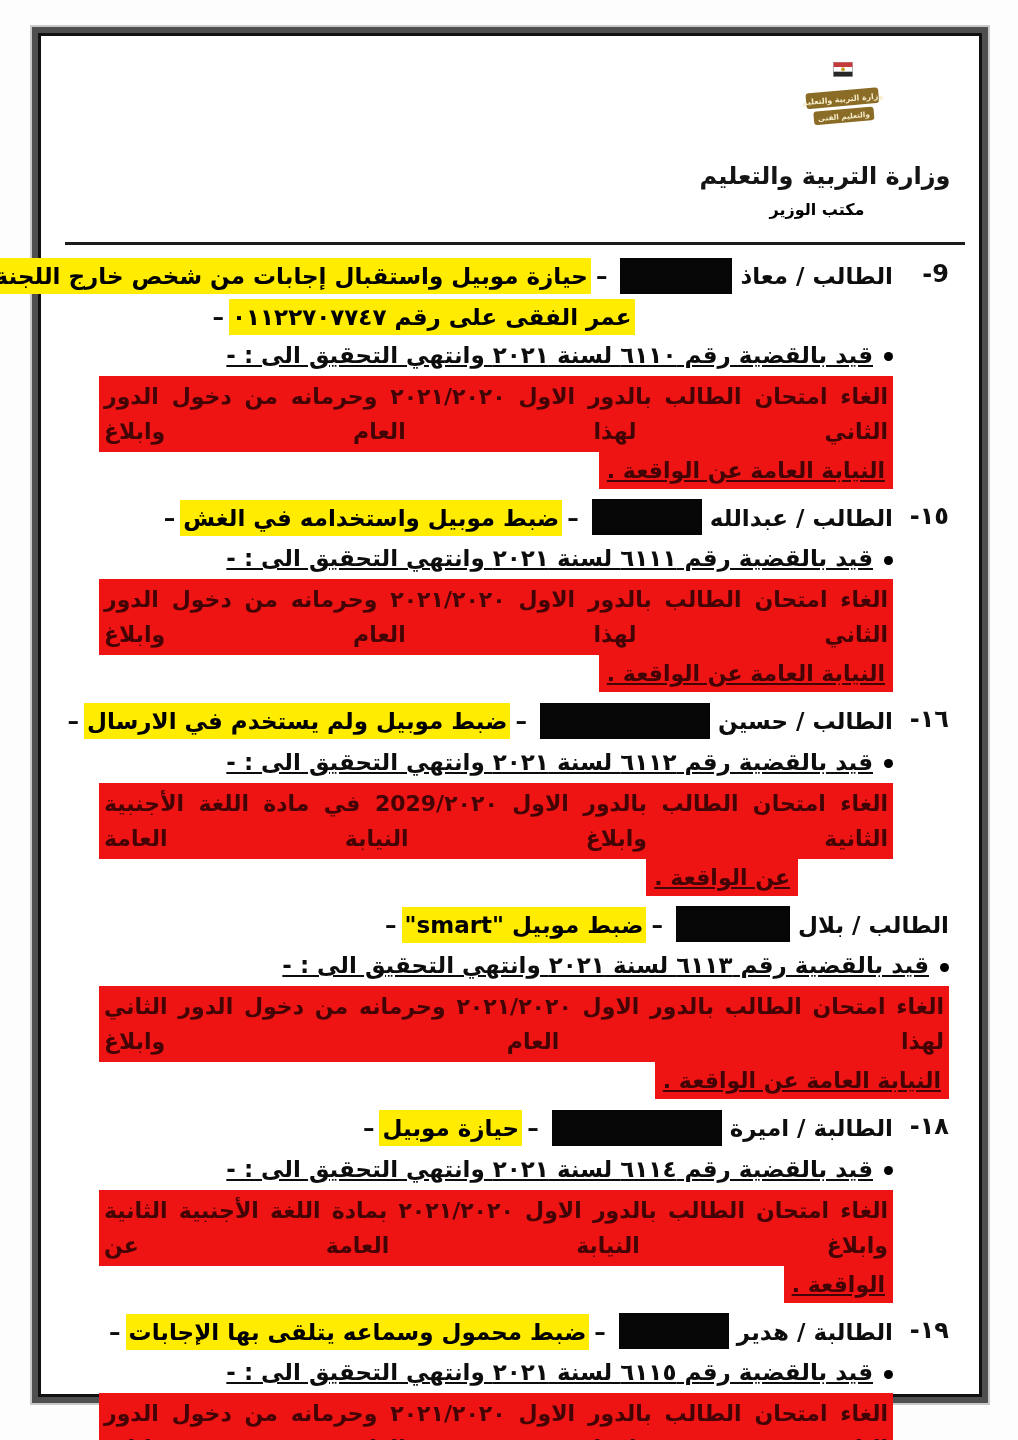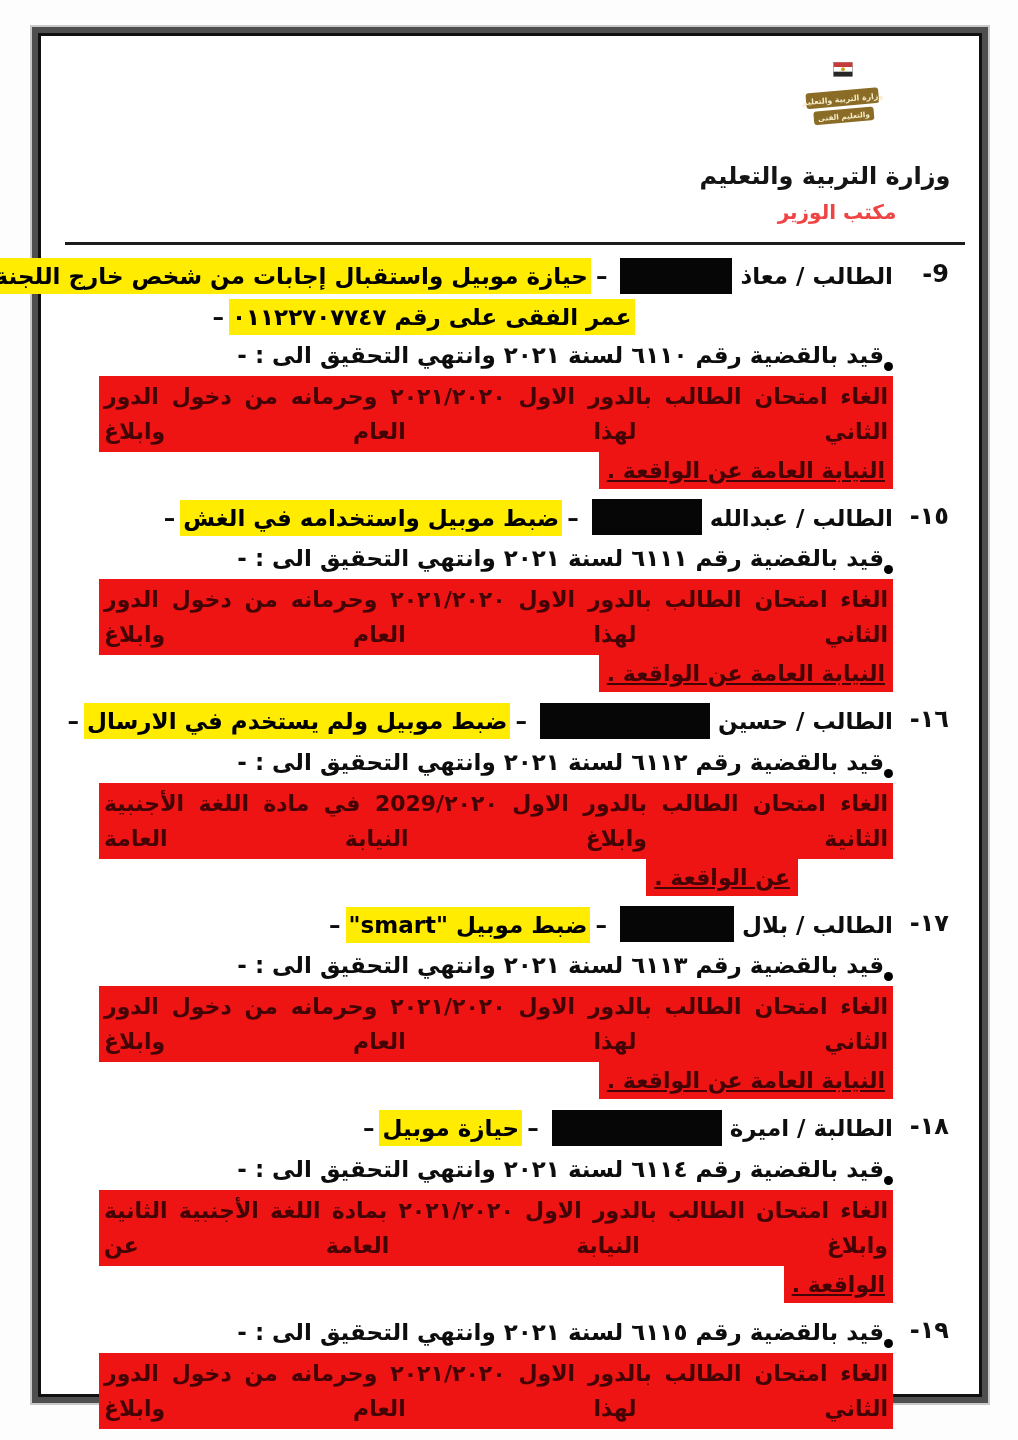--- a/index.html
+++ b/index.html
@@ -12,35 +12,35 @@
     background:#fff;border:3px solid #111;box-sizing:border-box;
     box-shadow:0 0 0 6px #4f4f4f, 0 0 0 8px #c9c9c9;
   }
   .header{position:relative;height:206px;}
   .seal{position:absolute;top:18px;right:84px;width:104px;height:104px;}
   .ministry-title{
     position:absolute;top:126px;right:26px;width:256px;text-align:center;
     font-size:24px;font-weight:bold;color:#151515;letter-spacing:0;
   }
   .office-title{
-    position:absolute;top:164px;right:14px;width:256px;text-align:center;
-    font-size:20px;font-weight:bold;color:#ef4444;
+    position:absolute;top:164px;right:34px;width:256px;text-align:center;
+    font-size:16px;font-weight:bold;color:#000000;
   }
   .divider{border-top:3px solid #1c1c1c;margin:0 14px 0 24px;}
   .content{padding:12px 30px 0 58px;}
   .item{display:flex;gap:12px;margin-bottom:10px;}
   .num{flex:0 0 44px;font-size:24px;font-weight:bold;color:#101010;padding-top:3px;}
   .body{flex:1;min-width:0;}
   .name-line{font-size:23px;font-weight:bold;color:#0d0d0d;line-height:38px;white-space:nowrap;}
   .name-line2{text-align:center;font-size:23px;font-weight:bold;color:#0d0d0d;line-height:38px;}
   .redact{display:inline-block;vertical-align:middle;height:36px;background:#060606;margin:0 8px 4px 8px;}
   .dash{margin:0 5px;font-weight:bold;}
   .hl{background:var(--yellow,#ffec00);color:#000;padding:5px 3px;}
-  .case-line{display:flex;align-items:flex-end;gap:0;font-size:23px;font-weight:bold;
-    color:#0d0d0d;line-height:32px;margin:3px 0 5px;}
+  .case-line{display:flex;align-items:center;gap:11px;font-size:23px;font-weight:bold;
+    color:#0d0d0d;line-height:32px;margin:3px 0 5px;text-decoration:underline;}
   .bullet-dot{width:9px;height:9px;border-radius:50%;background:#000;flex:none;margin-top:4px;}
   .penalty{margin-top:2px;}
   .p1{
     background:var(--red,#ef1414);color:var(--redtext,#420404);
     font-size:22px;font-weight:bold;line-height:35px;padding:3px 5px;
     text-align:justify;text-align-last:justify;
   }
   .p2-wrap{text-align:right;}
   .p2{
     display:inline-block;background:var(--red,#ef1414);color:var(--redtext,#420404);
@@ -138,21 +138,20 @@
       <div class="penalty">
         <div class="p1">الغاء امتحان الطالب بالدور الاول 2029/٢٠٢٠ في مادة اللغة الأجنبية الثانية وابلاغ النيابة العامة</div>
         <div class="p2-wrap">
           <span class="p2" style="margin-right: 95px;">عن الواقعة .</span>
         </div>
       </div>
     </div>
   </div>
 
   <div class="item">
-    <div class="num">١٧-</div>
     <div class="body">
       <div class="name-line">
         <span>الطالب / بلال</span><span class="redact" style="width: 114px;"></span><span class="dash">–</span><span class="hl">ضبط موبيل "smart"</span><span class="dash">–</span>
       </div>
 
       <div class="case-line">
         <span class="bullet-dot"></span>
         <span>قيد بالقضية رقم ٦١١٣ لسنة ٢٠٢١ وانتهي التحقيق الى : -</span>
       </div>
       <div class="penalty">
@@ -180,20 +179,23 @@
         <div class="p2-wrap">
           <span class="p2" style="">الواقعة .</span>
         </div>
       </div>
     </div>
   </div>
 
   <div class="item">
     <div class="num">١٩-</div>
     <div class="body">
+      <div class="name-line">
+        <span>الطالبة / هدير</span><span class="redact" style="width: 110px;"></span><span class="dash">–</span><span class="hl">ضبط محمول وسماعه يتلقى بها الإجابات</span><span class="dash">–</span>
+      </div>
 
       <div class="case-line">
         <span class="bullet-dot"></span>
         <span>قيد بالقضية رقم ٦١١٥ لسنة ٢٠٢١ وانتهي التحقيق الى : -</span>
       </div>
       <div class="penalty">
         <div class="p1">الغاء امتحان الطالب بالدور الاول ٢٠٢١/٢٠٢٠ وحرمانه من دخول الدور الثاني لهذا العام وابلاغ</div>
 
       </div>
     </div>

